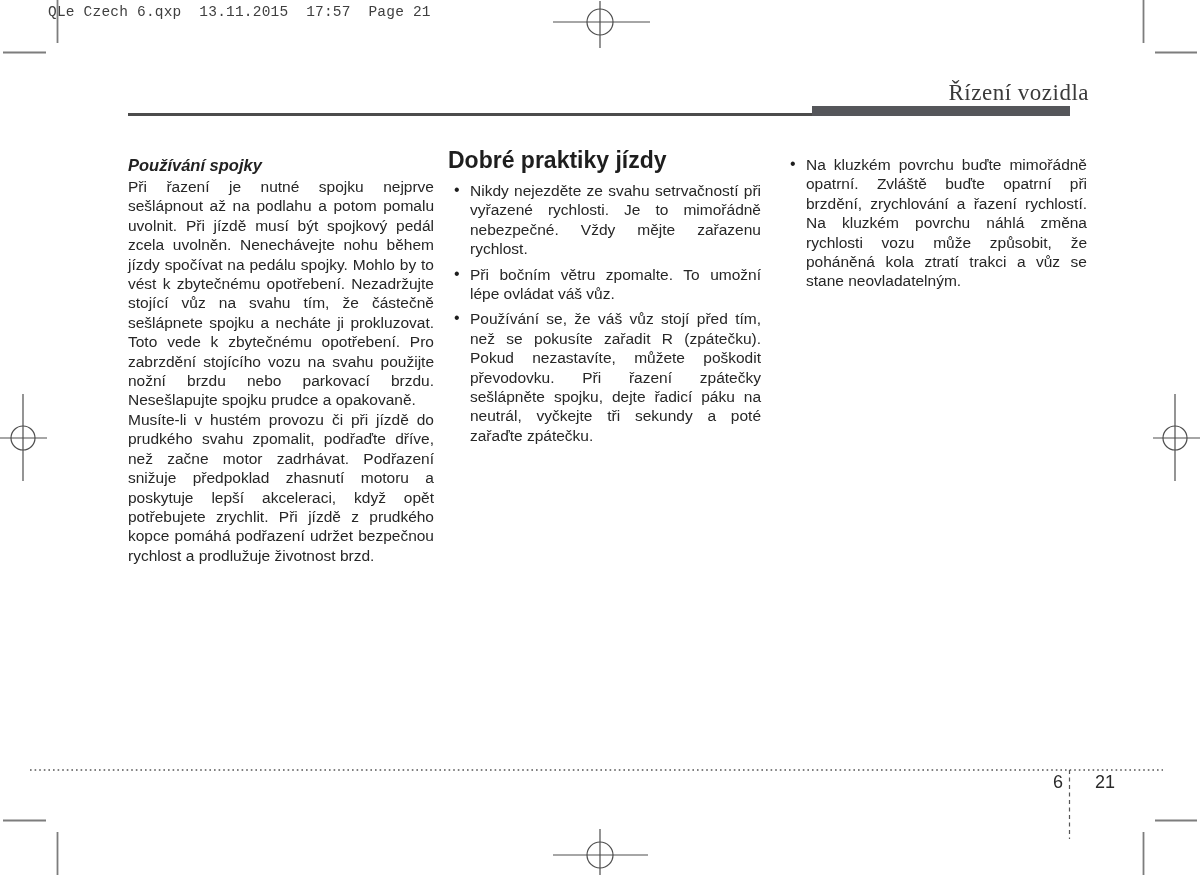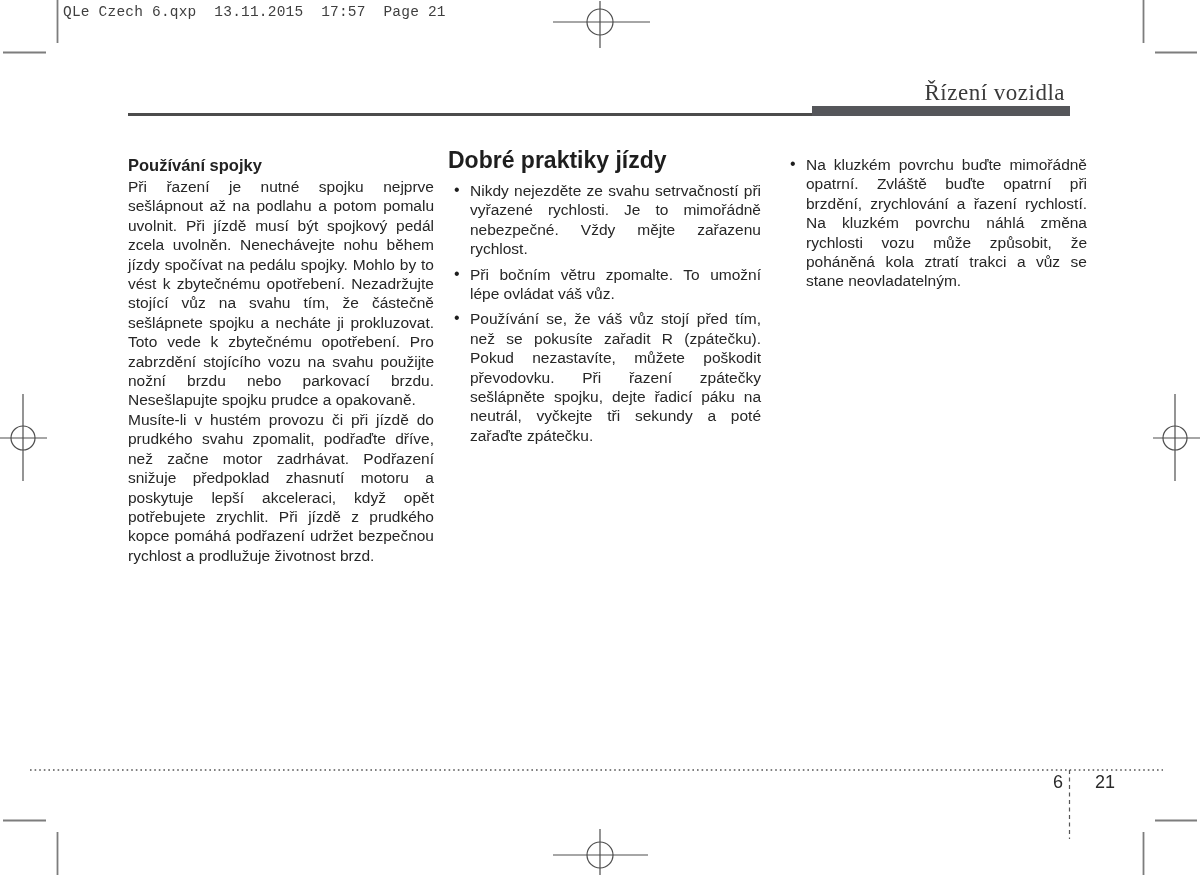--- a/index.html
+++ b/index.html
@@ -7,29 +7,29 @@
     width:1200px;height:875px;
     background:#ffffff;
     position:relative;
     overflow:hidden;
     font-family:"Liberation Sans", sans-serif;
     color:#262626;
     -webkit-font-smoothing:antialiased;
   }
   
   .slug{
-    position:absolute;left:63px;top:4px;
+    position:absolute;left:48px;top:4px;
     font-family:"Liberation Mono", monospace;
     font-size:14.5px;color:#3f3f3f;
     white-space:pre;
     letter-spacing:.2px;
   }
   
   .header-title{
-    position:absolute;top:80px;left:665px;width:400px;
+    position:absolute;top:80px;left:689px;width:400px;
     text-align:right;
     font-family:"Liberation Serif", serif;
     font-size:23px;color:#3a3a3a;
     letter-spacing:.5px;
   }
   .header-rule-thin{
     position:absolute;left:128px;top:113px;width:942px;height:3px;
     background:#4c4c4c;
   }
   .header-rule-thick{
@@ -42,21 +42,21 @@
     margin:0;
     text-align:justify;
     text-align-last:left;
   }
   .col1{left:128px;top:155px;width:306px;}
   .col2{left:448px;top:150px;width:313px;}
   .col3{left:789px;top:155px;width:298px;}
   h3.ital{
     margin:0 0 2px 0;
     font-size:16.5px;line-height:20px;
-    font-weight:bold;
+    font-style:italic;font-weight:bold;
     color:#222;
   }
   .section-gap{margin-top:26px;}
   h2.col-head{
     margin:0 0 10px 0;
     font-size:23px;line-height:21px;
     font-weight:bold;color:#1e1e1e;
   }
   ul.bullets{
     list-style:none;margin:0;padding:0;

